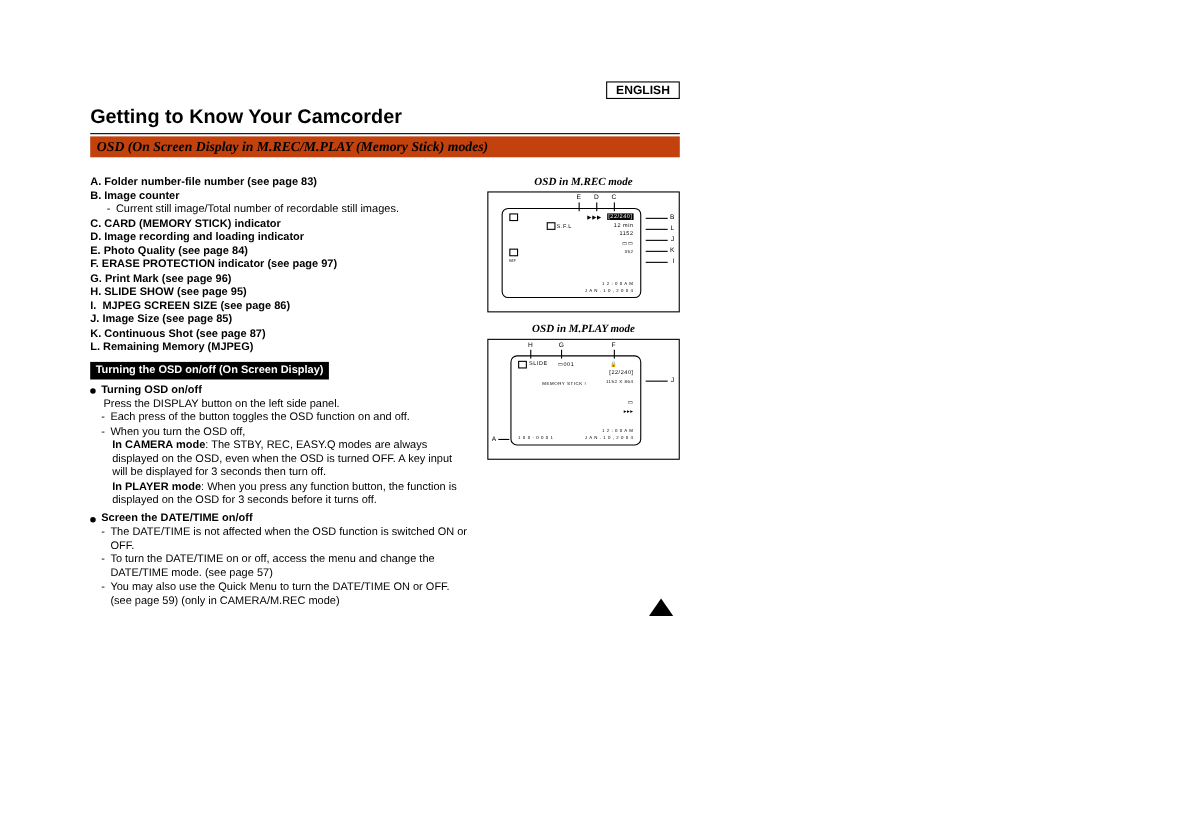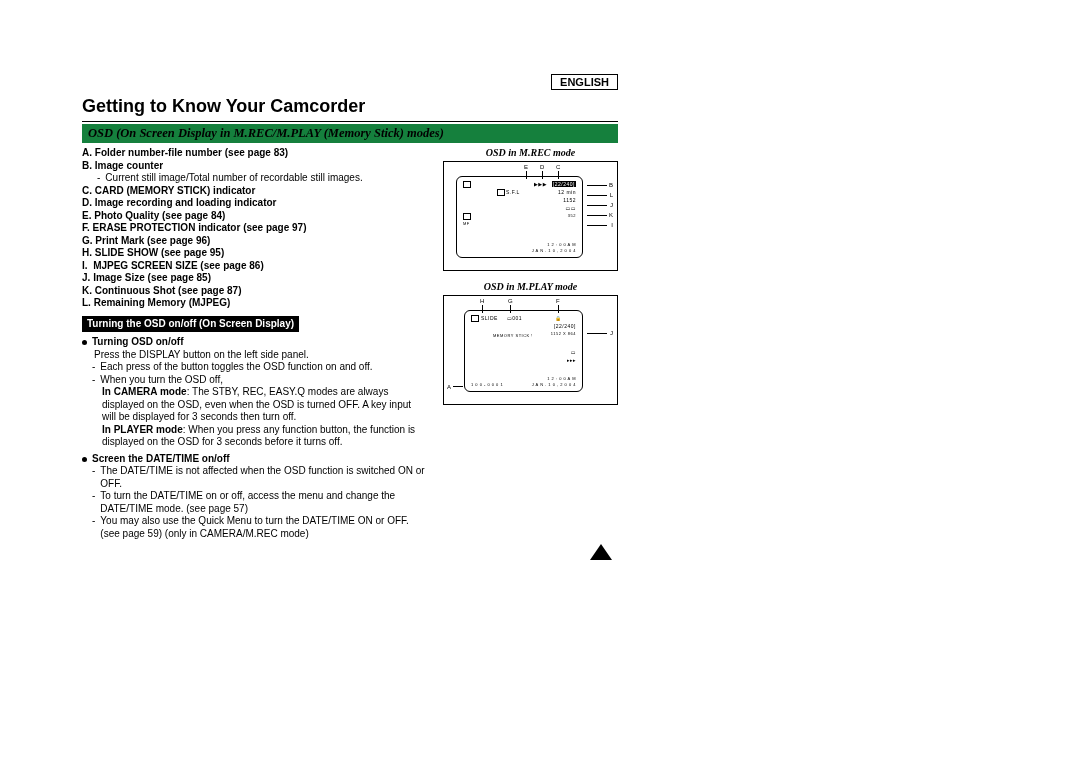--- a/index.html
+++ b/index.html
@@ -31,31 +31,31 @@
     font-size: 18px;
     font-weight: bold;
     margin-top: 18px;
     margin-bottom: 4px;
   }
   .rule {
     border-top: 1.5px solid #000;
     margin: 0 0 2px 0;
   }
   .band {
-    background: #15803d;
+    background: #c2410c;
     padding: 2px 6px;
     font-style: italic;
     font-family: "Times New Roman", serif;
     font-weight: bold;
     font-size: 12.5px;
   }
   .cols {
     display: flex;
     gap: 18px;
-    margin-top: 4px;
+    margin-top: 17px;
   }
   .left {
     flex: 1.02;
     font-size: 10px;
     line-height: 1.25;
   }
   .right {
     width: 175px;
   }
   .left b { font-weight: bold; }

